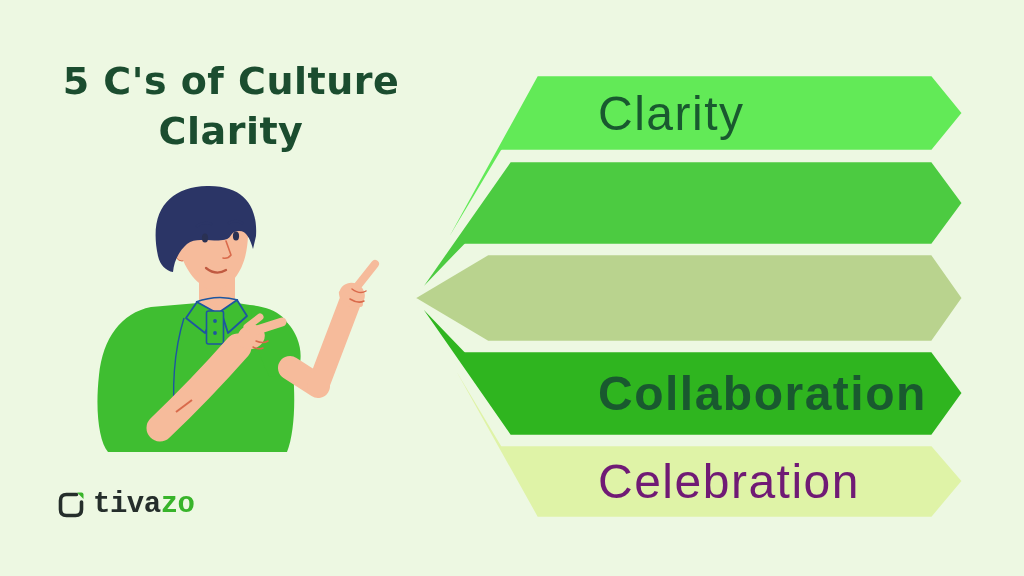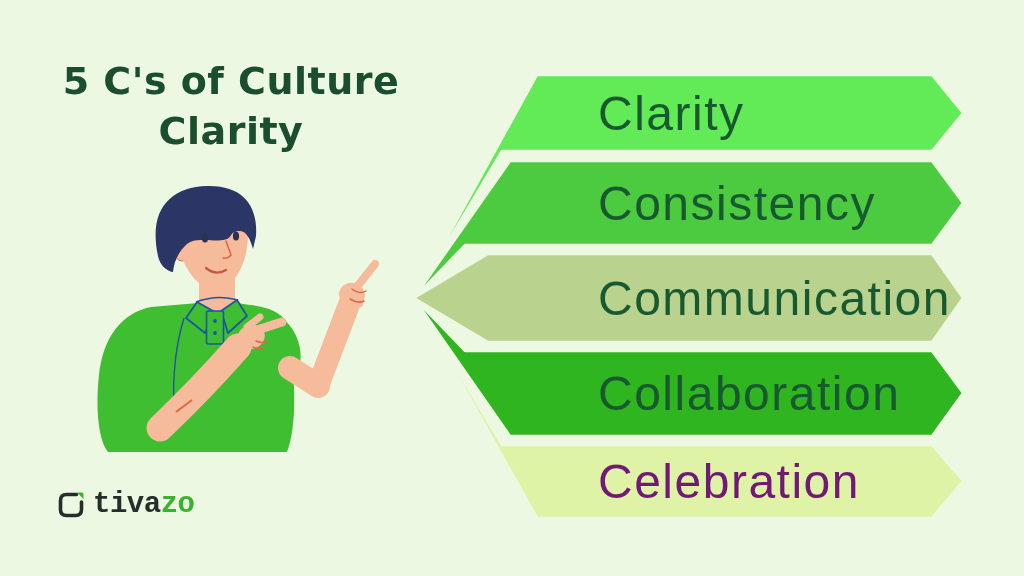--- a/index.html
+++ b/index.html
@@ -18,21 +18,21 @@
   }
   .banner-svg polygon { stroke:#edf8e2; stroke-width:2.5; stroke-linejoin:round; }
   .banner-label {
     position:absolute; left:598px; width:380px;
     display:flex; align-items:center;
     font-size:48px; font-weight:500; letter-spacing:1.5px;
   }
   .label-1 { top:75px;  height:76px; }
   .label-2 { top:161px; height:84px; }
   .label-3 { top:254px; height:88px; }
-  .label-4 { top:351px; height:85px; }
+  .label-4 { top:351px; height:85px;font-weight:bold; }
   .label-5 { top:445px; height:73px; }
   .logo {
     position:absolute; left:57px; top:488px;
     display:flex; align-items:center; gap:8px;
   }
   .logo-text {
     font-family:Liberation Mono, monospace; font-weight:bold;
     font-size:29px; letter-spacing:-0.5px;
   }
 </style>
@@ -48,22 +48,20 @@
 
   <svg class="banner-svg" viewBox="0 0 1024 576" aria-hidden="true">
     <polygon points="414,298 537,75 932,75 963,113 932,151 502,151" fill="#62ea57"></polygon>
     <polygon points="414,298 510,161 932,161 963,203 932,245 465,245" fill="#4ccb41"></polygon>
     <polygon points="414,298 488,254 932,254 963,298 932,342 488,342" fill="#b9d38e"></polygon>
     <polygon points="414,298 465,351 932,351 963,393 932,436 510,436" fill="#2fb51f"></polygon>
     <polygon points="414,298 502,445 932,445 963,481 932,518 537,518" fill="#dff3a7"></polygon>
   </svg>
 
   <div class="banner-label label-1" style="color: rgb(25, 89, 47);">Clarity</div>
-  <div class="banner-label label-2" style="color: rgb(25, 89, 47);">Consistency</div>
-  <div class="banner-label label-3" style="color: rgb(25, 89, 47);">Communication</div>
   <div class="banner-label label-4" style="color: rgb(25, 89, 47);">Collaboration</div>
   <div class="banner-label label-5" style="color: #701a75;">Celebration</div>
 
   <svg class="person-svg" viewBox="0 0 1024 576" aria-hidden="true">
 
     <path d="M199,268 L235,268 L235,308 Q217,317 199,308 Z" fill="#f6bb9b"></path>
 
     <path d="M151,307 C121,313 103,338 99,375 C95,411 99,441 108,452 L287,452 C293,437 295,412 294,388 L293,344 C292,318 277,308 250,305 L237,303 C227,315 208,316 198,303 Z" fill="#3fbe31"></path>
 
     <path d="M251,306 C272,308 290,320 297,338 C303,353 301,367 295,374 L270,377 C259,358 252,332 251,306 Z" fill="#3fbe31"></path>

